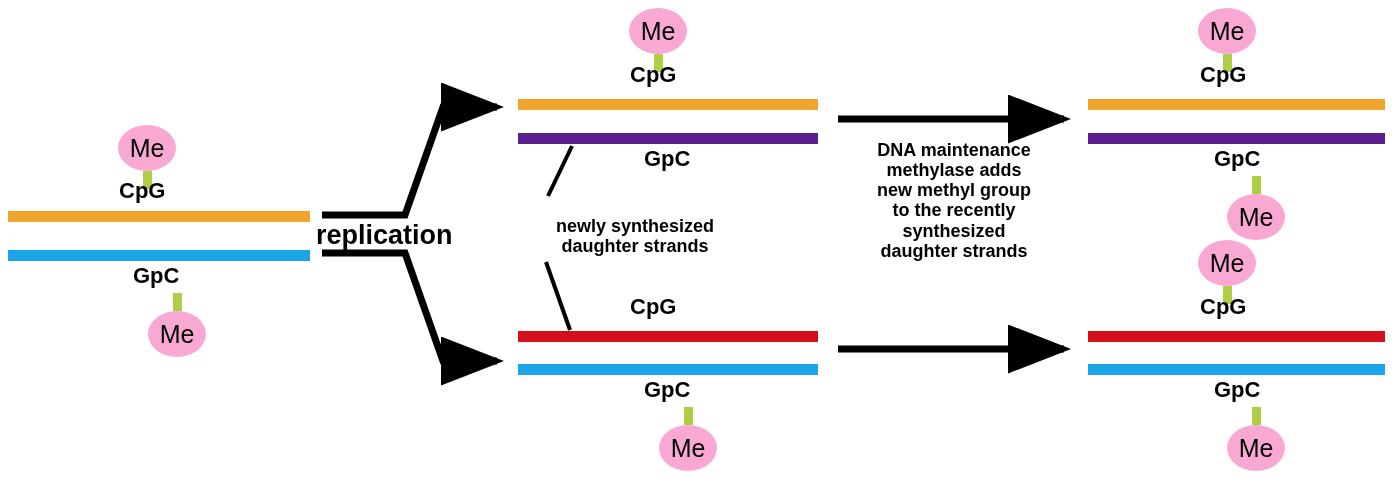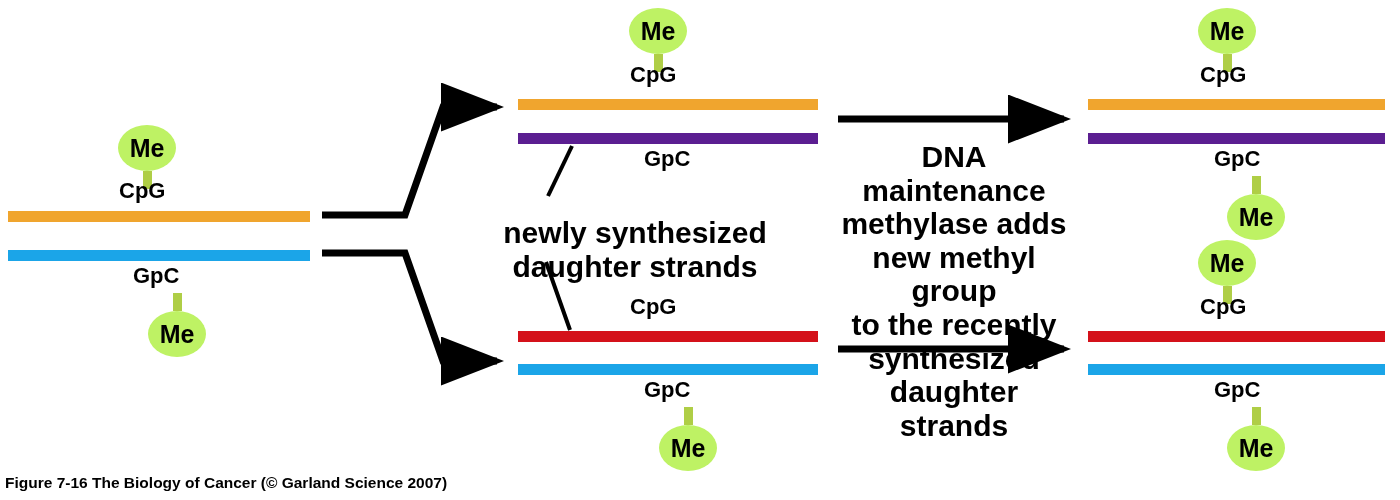--- a/index.html
+++ b/index.html
@@ -37,44 +37,44 @@
   }
   
   .me-group {
     position: absolute;
     width: 58px;
   }
   .me-bubble {
     width: 58px;
     height: 46px;
     border-radius: 50%;
-    background: #bef264;
+    background: #f9a8d4;
     display: flex;
     align-items: center;
     justify-content: center;
     font-size: 25px;
-    font-weight: bold;
+    font-weight: normal;
     color: #000000;
     line-height: 1;
     box-sizing: border-box;
   }
   .me-stem {
     width: 9px;
     height: 18px;
     background: #AFCE46;
     margin: 0 auto;
   }
   .me-group.down .me-stem { order: -1; }
   .me-group.down { display: flex; flex-direction: column; }
   .me-group.up   { display: flex; flex-direction: column; }
 
   
   .body-text {
     position: absolute;
-    font-size: 30px;
+    font-size: 18px;
     font-weight: bold;
     color: #000000;
     line-height: 1.12;
     text-align: center;
     white-space: pre-line;
   }
   .replication-label {
     position: absolute;
     font-size: 27px;
     font-weight: bold;
@@ -110,20 +110,21 @@
     <div class="site-label" style="left:119px; top:180px;">CpG</div>
     <div class="strand strand-orange" style="left:8px; top:211px; width:302px;"></div>
     <div class="strand strand-blue" style="left:8px; top:250px; width:302px;"></div>
     <div class="site-label" style="left:133px; top:265px;">GpC</div>
     <div class="me-group down" style="left:148px; top:293px;">
       <div class="me-stem"></div>
       <div class="me-bubble">Me</div>
     </div>
   </div>
 
+  <div class="replication-label" style="left:316px; top:220px;">replication</div>
 
   <div>
     <div class="me-group up" style="left:629px; top:8px;">
       <div class="me-bubble">Me</div>
       <div class="me-stem"></div>
     </div>
     <div class="site-label" style="left:630px; top:64px;">CpG</div>
     <div class="strand strand-orange" style="left:518px; top:99px; width:300px;"></div>
     <div class="strand strand-purple" style="left:518px; top:133px; width:300px;"></div>
     <div class="site-label" style="left:644px; top:148px;">GpC</div>
@@ -192,15 +193,14 @@
     <path d="M322,253 L405,253 L443,361 L497,361" stroke="#000000" stroke-width="7" fill="none" stroke-linejoin="miter" marker-end="url(#ah)"></path>
 
     <line x1="548" y1="196" x2="572" y2="146" stroke="#000000" stroke-width="4"></line>
 
     <line x1="546" y1="262" x2="570" y2="330" stroke="#000000" stroke-width="4"></line>
 
     <line x1="838" y1="119" x2="1064" y2="119" stroke="#000000" stroke-width="7" marker-end="url(#ah)"></line>
     <line x1="838" y1="349" x2="1064" y2="349" stroke="#000000" stroke-width="7" marker-end="url(#ah)"></line>
   </svg>
 
-  <div class="caption" style="left:5px; top:474px;">Figure 7-16  The Biology of Cancer (© Garland Science 2007)</div>
 
 </div>
 
 </body></html>

